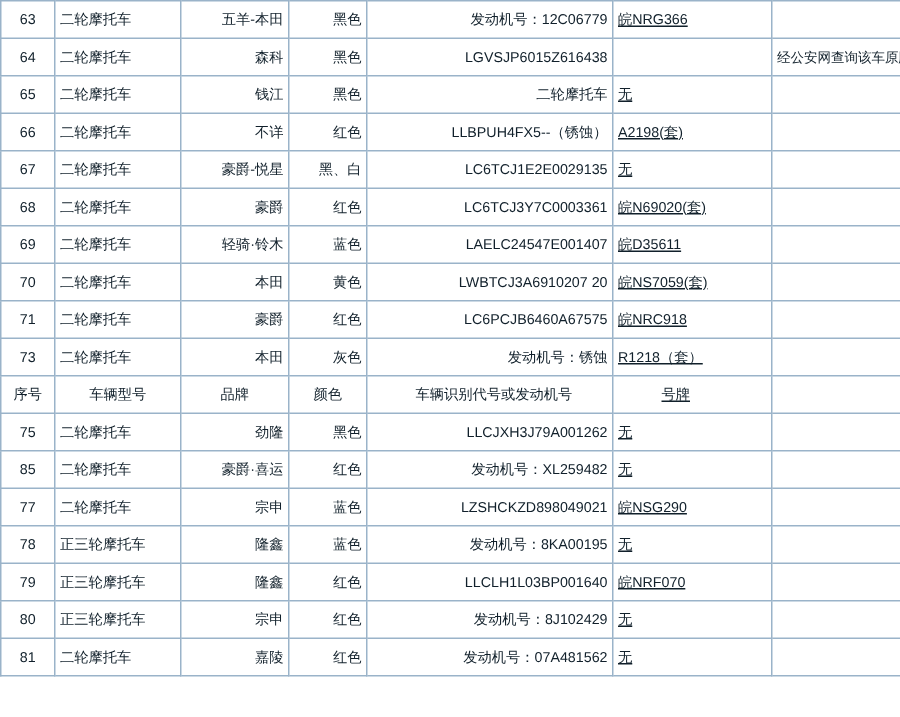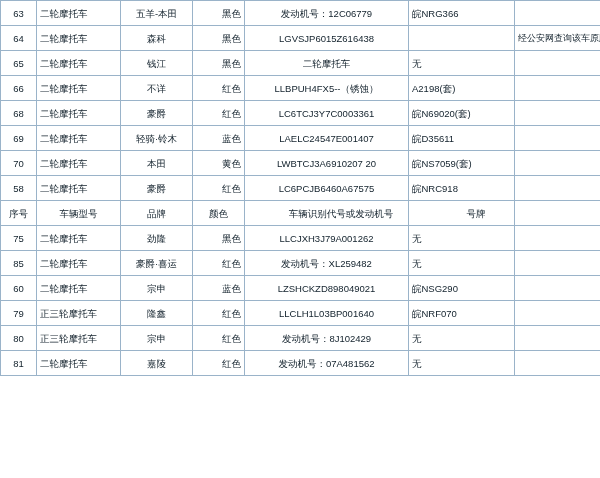--- a/index.html
+++ b/index.html
@@ -40,33 +40,33 @@
   col.c-num   { width: 36px; }
   col.c-type  { width: 84px; }
   col.c-brand { width: 72px; }
   col.c-color { width: 52px; }
   col.c-vin   { width: 164px; }
   col.c-plate { width: 106px; }
   col.c-note  { width: 86px; }
 
   td.num   { text-align: center; }
   td.type  { text-align: left; }
-  td.brand { text-align: center; }
+  td.brand { text-align: right; }
   td.color { text-align: right; }
-  td.vin   { text-align: center; }
-  td.plate { text-align: left; }
+  td.vin   { text-align: right; }
+  td.plate { text-align: left; text-decoration: underline; }
   td.note  { text-align: left; }
 
   tr.header-row td {
     text-align: center;
     font-weight: normal;
   }
   tr.header-row td.vin,
   tr.header-row td.plate {
-    text-align: center;
+    text-align: left;
     padding-left: 32px;
   }
   
   td.note-multi {
     white-space: normal;
     line-height: 12px;
     font-size: 9px;
     padding: 2px 3px;
   }
   td.tall {
@@ -118,20 +118,29 @@
         <tr>
           <td class="num">66</td>
           <td class="type">二轮摩托车</td>
           <td class="brand">不详</td>
           <td class="color">红色</td>
           <td class="vin">LLBPUH4FX5--（锈蚀）</td>
           <td class="plate">A2198(套)</td>
           <td class="note"></td>
         </tr>
         <tr>
+          <td class="num">67</td>
+          <td class="type">二轮摩托车</td>
+          <td class="brand">豪爵-悦星</td>
+          <td class="color">黑、白</td>
+          <td class="vin">LC6TCJ1E2E0029135</td>
+          <td class="plate">无</td>
+          <td class="note"></td>
+        </tr>
+        <tr>
           <td class="num">68</td>
           <td class="type">二轮摩托车</td>
           <td class="brand">豪爵</td>
           <td class="color">红色</td>
           <td class="vin">LC6TCJ3Y7C0003361</td>
           <td class="plate">皖N69020(套)</td>
           <td class="note"></td>
         </tr>
         <tr>
           <td class="num">69</td>
@@ -145,26 +154,35 @@
         <tr>
           <td class="num">70</td>
           <td class="type">二轮摩托车</td>
           <td class="brand">本田</td>
           <td class="color">黄色</td>
           <td class="vin">LWBTCJ3A6910207 20</td>
           <td class="plate">皖NS7059(套)</td>
           <td class="note"></td>
         </tr>
         <tr>
-          <td class="num">58</td>
+          <td class="num">71</td>
           <td class="type">二轮摩托车</td>
           <td class="brand">豪爵</td>
           <td class="color">红色</td>
           <td class="vin">LC6PCJB6460A67575</td>
           <td class="plate">皖NRC918</td>
+          <td class="note"></td>
+        </tr>
+        <tr>
+          <td class="num">73</td>
+          <td class="type">二轮摩托车</td>
+          <td class="brand">本田</td>
+          <td class="color">灰色</td>
+          <td class="vin">发动机号：锈蚀</td>
+          <td class="plate">R1218（套）</td>
           <td class="note"></td>
         </tr>
         <tr class="header-row">
           <td class="num">序号</td>
           <td class="type">车辆型号</td>
           <td class="brand">品牌</td>
           <td class="color">颜色</td>
           <td class="vin">车辆识别代号或发动机号</td>
           <td class="plate">号牌</td>
           <td class="note"></td>
@@ -181,29 +199,38 @@
         <tr>
           <td class="num">85</td>
           <td class="type">二轮摩托车</td>
           <td class="brand">豪爵·喜运</td>
           <td class="color">红色</td>
           <td class="vin">发动机号：XL259482</td>
           <td class="plate">无</td>
           <td class="note"></td>
         </tr>
         <tr>
-          <td class="num">60</td>
+          <td class="num">77</td>
           <td class="type">二轮摩托车</td>
           <td class="brand">宗申</td>
           <td class="color">蓝色</td>
           <td class="vin">LZSHCKZD898049021</td>
           <td class="plate">皖NSG290</td>
           <td class="note"></td>
         </tr>
         <tr>
+          <td class="num">78</td>
+          <td class="type">正三轮摩托车</td>
+          <td class="brand">隆鑫</td>
+          <td class="color">蓝色</td>
+          <td class="vin">发动机号：8KA00195</td>
+          <td class="plate">无</td>
+          <td class="note"></td>
+        </tr>
+        <tr>
           <td class="num">79</td>
           <td class="type">正三轮摩托车</td>
           <td class="brand">隆鑫</td>
           <td class="color">红色</td>
           <td class="vin">LLCLH1L03BP001640</td>
           <td class="plate">皖NRF070</td>
           <td class="note"></td>
         </tr>
         <tr>
           <td class="num">80</td>

